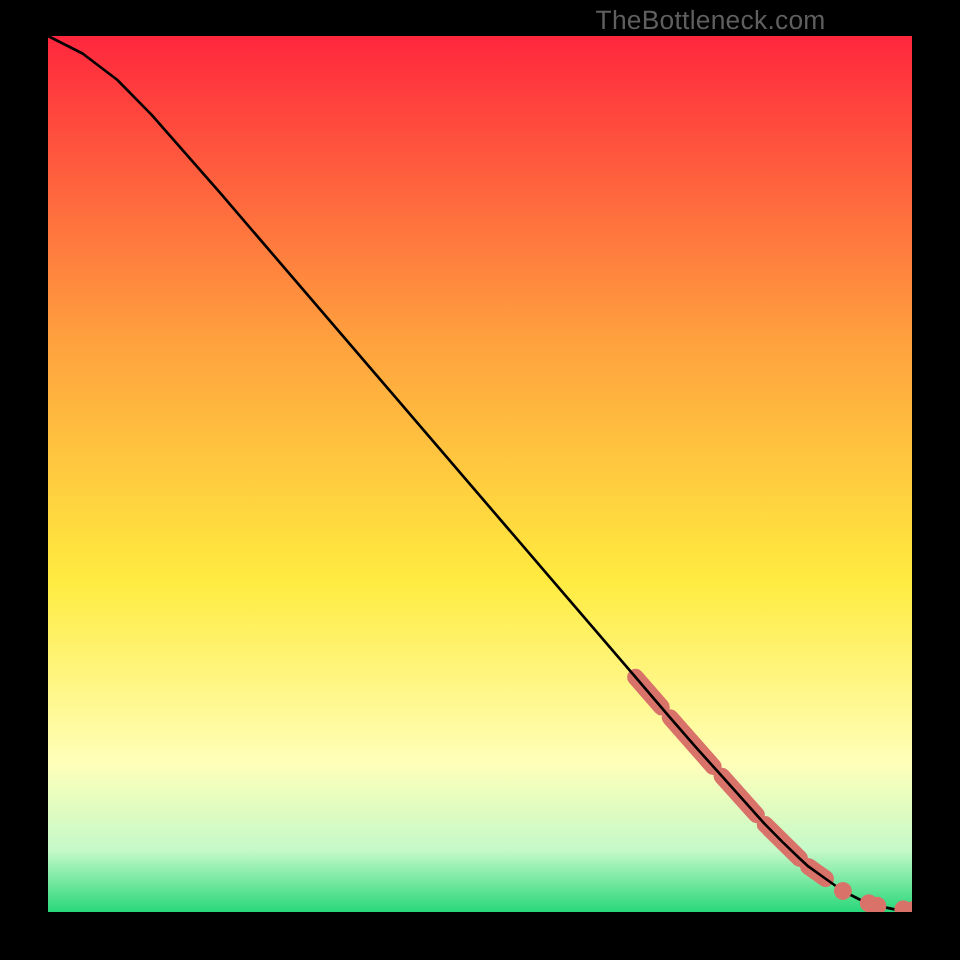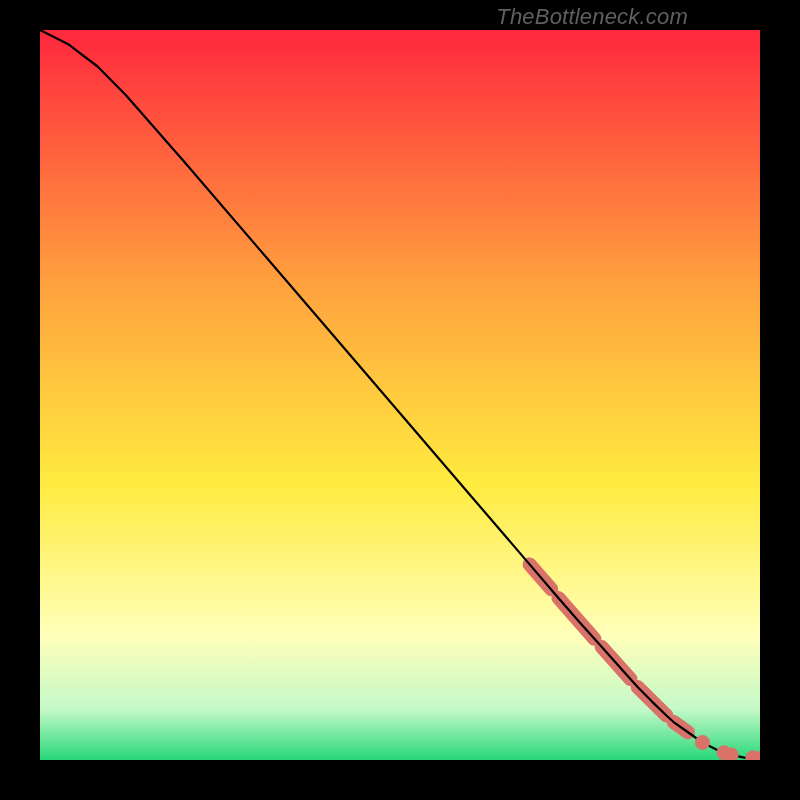--- a/index.html
+++ b/index.html
@@ -2,21 +2,20 @@
 <html><head>
 <meta charset="utf-8">
 <style>
   * { margin: 0; padding: 0; box-sizing: border-box; }
   html, body { width: 800px; height: 800px; overflow: hidden; background: #000; }
   .frame {
     position: relative;
     width: 700px;
     height: 800px;
     background: #000;
-    font-style: italic;
   }
   .watermark {
     position: absolute;
     top: 4px;
     right: 12px;
     font-family: Arial, Helvetica, sans-serif;
     font-size: 22px;
     font-weight: 500;
     color: #5f5f60;
     z-index: 50;

